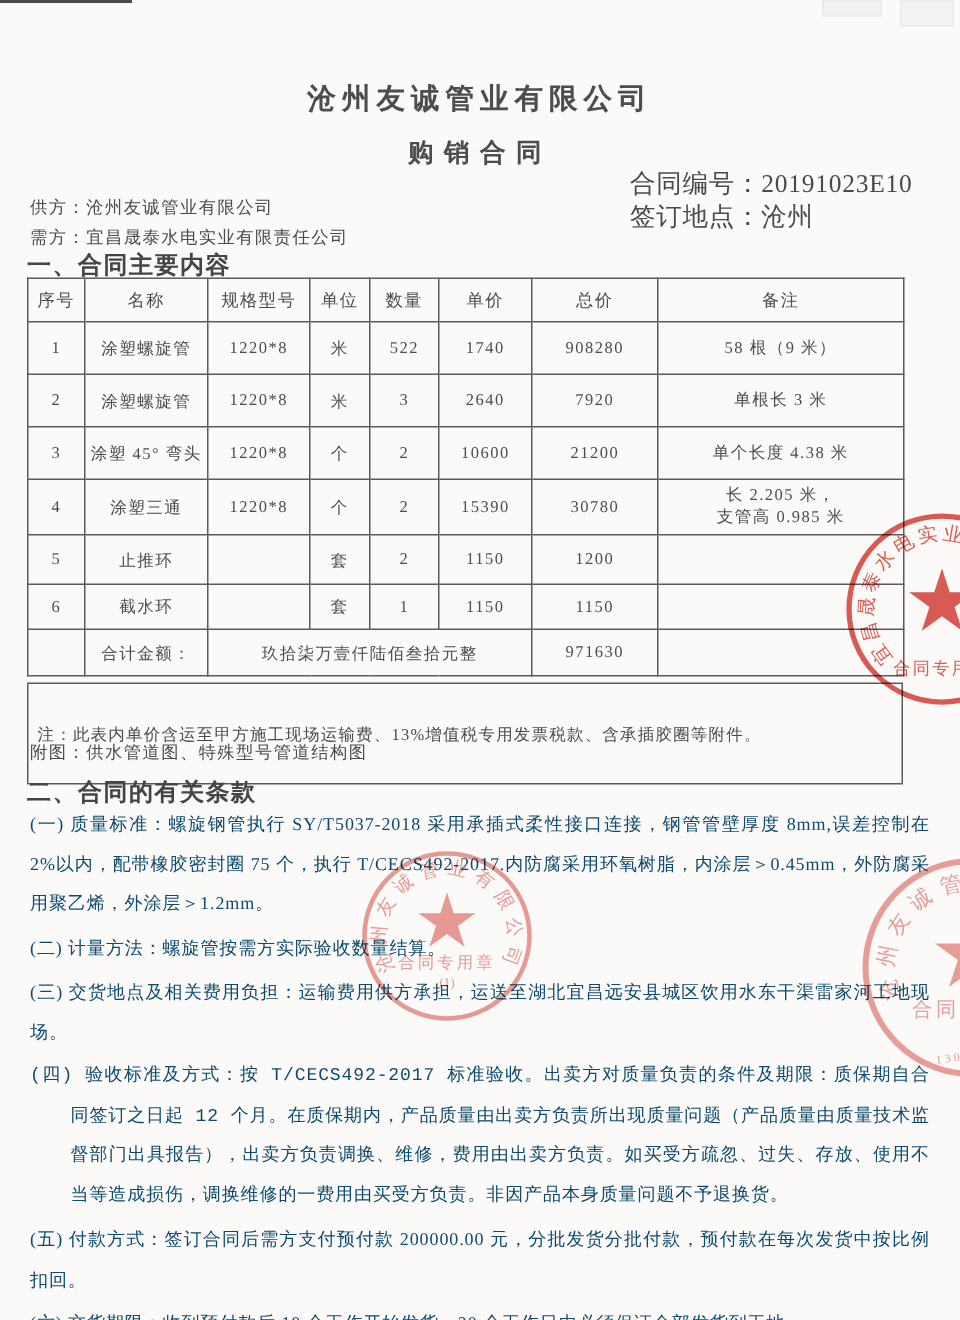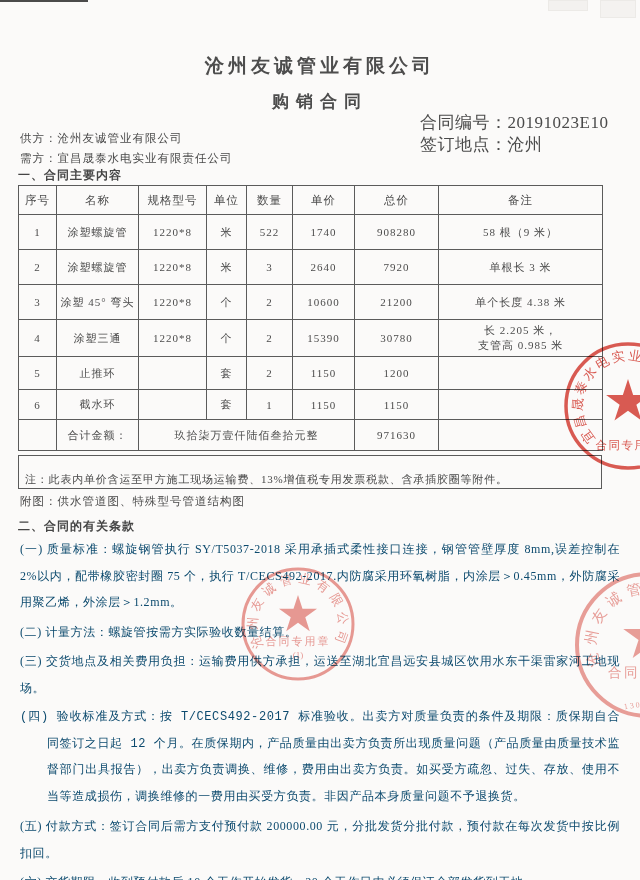--- a/index.html
+++ b/index.html
@@ -18,32 +18,32 @@
 
   .doc-title{position:absolute;left:0;top:53px;width:100%;text-align:center;
     font-size:19px;letter-spacing:4px;color:#4d4d4d;font-weight:600;}
   .doc-subtitle{position:absolute;left:0;top:90px;width:100%;text-align:center;
     font-size:17px;letter-spacing:7px;color:#4d4d4d;font-weight:600;}
 
   .party{position:absolute;left:20px;font-size:11.5px;letter-spacing:1px;color:#4a4a4a;}
   .party.supplier{top:131px;}
   .party.buyer{top:151px;}
   .meta{position:absolute;left:420px;top:112px;font-size:17px;letter-spacing:.5px;color:#4a4a4a;line-height:21.5px;}
-  .sec-title{position:absolute;left:18px;font-size:12px;letter-spacing:1px;color:#454545;font-weight:600;}
+  .sec-title{position:absolute;left:18px;font-size:16px;letter-spacing:1px;color:#454545;font-weight:600;}
   .sec1{top:167px;}
   .sec2{top:518px;}
 
   table.items{position:absolute;left:18px;top:185px;border-collapse:collapse;table-layout:fixed;width:584px;
     font-size:11px;color:#4c4c4c;}
   table.items td,table.items th{border:1px solid #5b5b5b;text-align:center;vertical-align:middle;
     padding:1px 2px;font-weight:normal;letter-spacing:1px;}
   table.items th{font-size:11.5px;}
   td.remark{white-space:pre-line;line-height:15px;}
   .note-box{position:absolute;left:18px;top:455px;width:570px;height:30px;border:1px solid #5b5b5b;
-    font-size:11px;letter-spacing:.8px;color:#4a4a4a;display:flex;align-items:flex-end;padding:1px 6px;}
+    font-size:11px;letter-spacing:.8px;color:#4a4a4a;display:flex;align-items:center;padding:18px 6px;}
   .attachment{position:absolute;left:20px;top:494px;font-size:11.5px;letter-spacing:1px;color:#4a4a4a;}
 
   .clauses{position:absolute;left:20px;top:536px;width:600px;}
   .clause{margin:0 0 3px 0;font-size:12px;line-height:26.5px;letter-spacing:.6px;
     text-align:justify;color:#0c4a6e;}
   .clause.hang{padding-left:27px;text-indent:-27px;font-family:Liberation Mono, monospace;}
 
   .stamp{position:absolute;mix-blend-mode:multiply;pointer-events:none;}
   .stamp text{font-family:"Liberation Serif","DejaVu Serif",serif;}
   #stamp-buyer{left:560px;top:336px;opacity:.82;}

